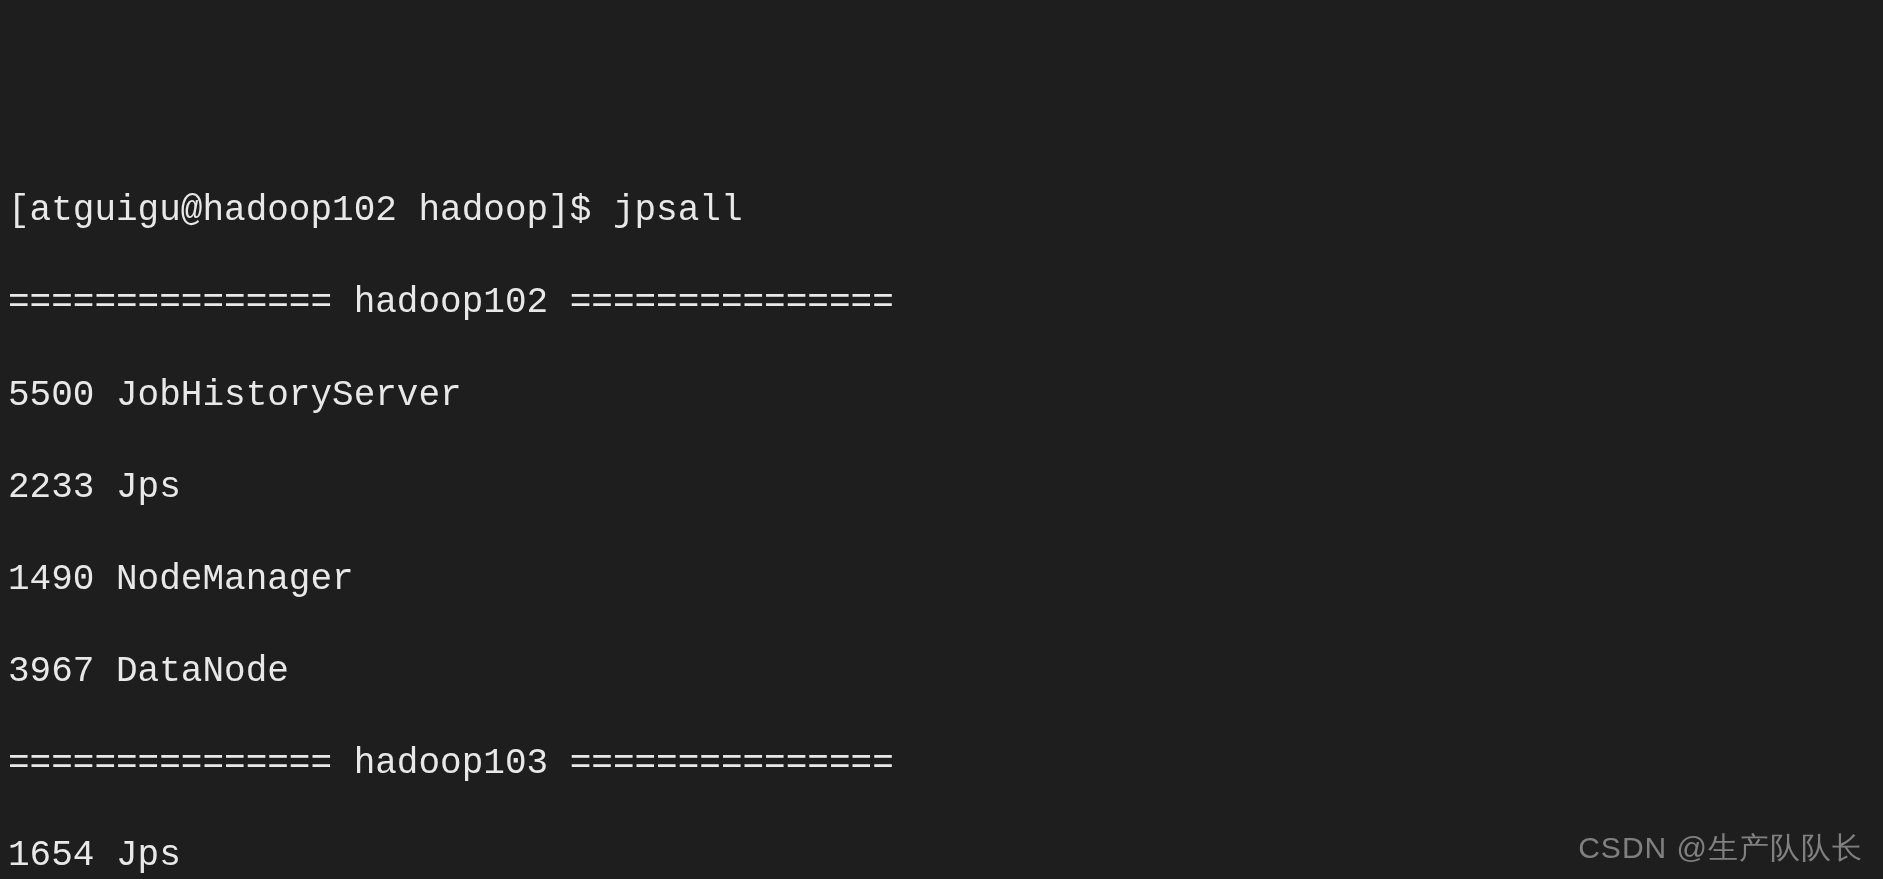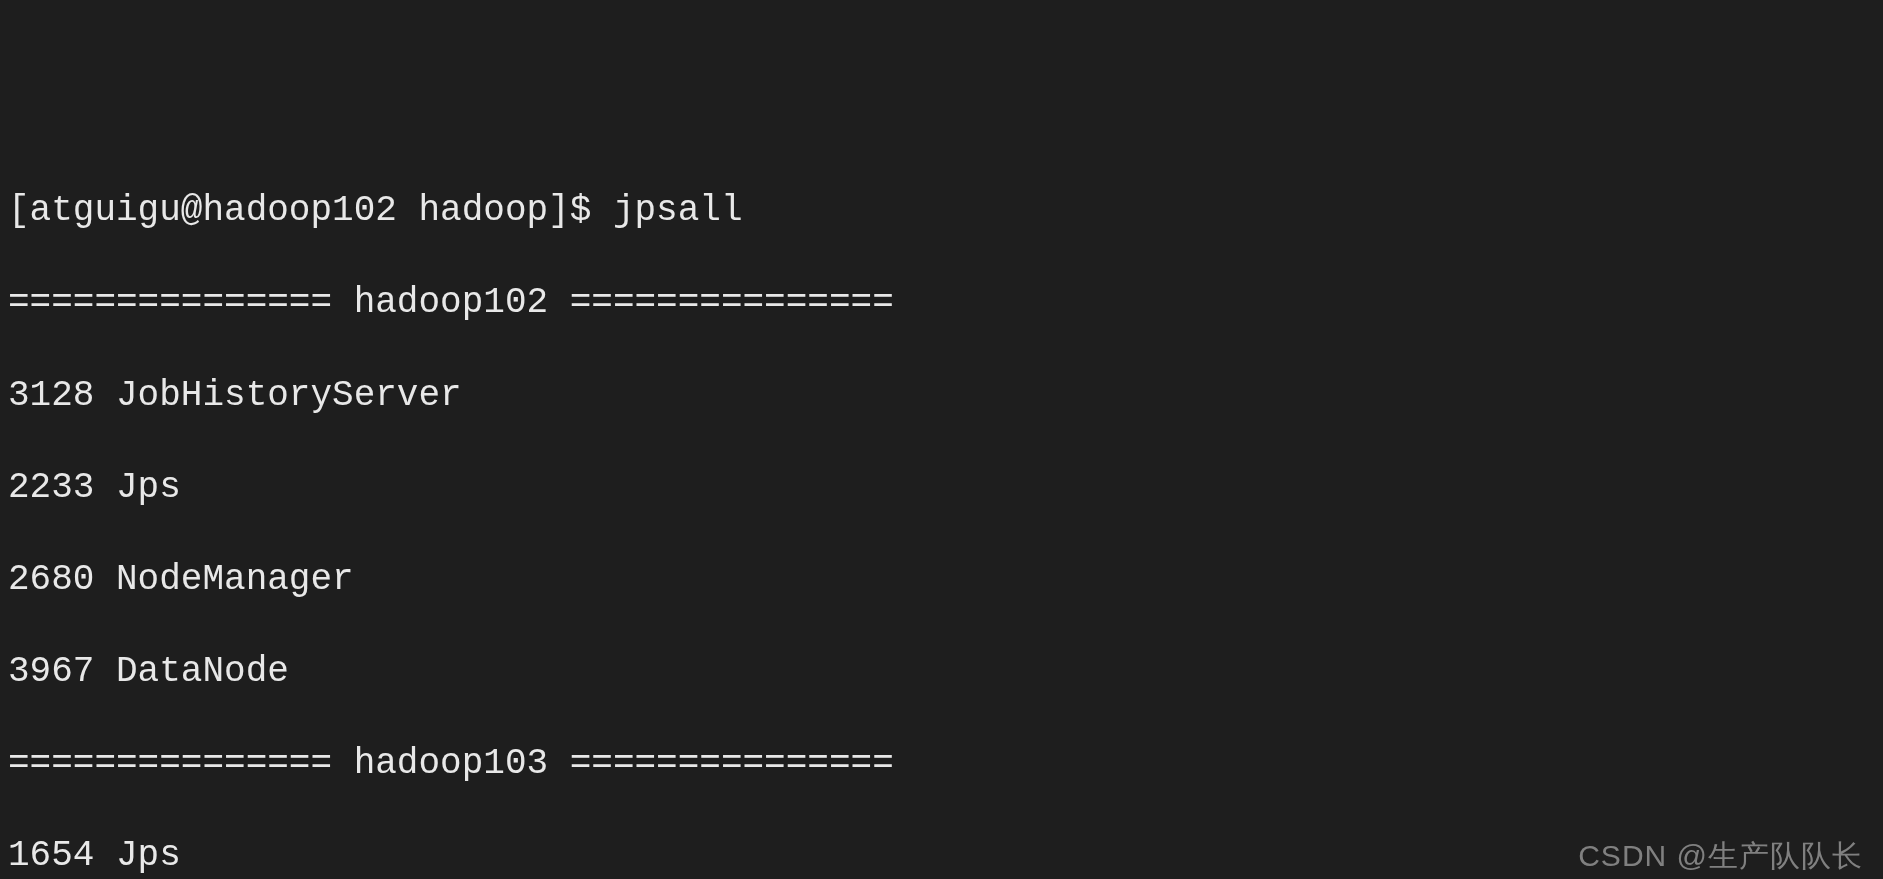--- a/index.html
+++ b/index.html
@@ -18,38 +18,38 @@
       height: 879px;
       white-space: pre;
       overflow: hidden;
       position: relative;
     }
     .terminal-line {
       display: block;
     }
     .watermark {
       position: absolute;
-      bottom: 4px;
+      bottom: 12px;
       right: 20px;
       color: rgba(210, 210, 210, 0.55);
       font-size: 30px;
       font-family: Arial, 'Microsoft YaHei', sans-serif;
       letter-spacing: 1px;
     }
   </style>
 </head>
 <body>
 
 
 
 <span class="terminal-line">[atguigu@hadoop102 hadoop]$ jpsall</span>
 <span class="terminal-line">=============== hadoop102 ===============</span>
-<span class="terminal-line">3128 JobHistoryServer</span>
+<span class="terminal-line">5500 JobHistoryServer</span>
 <span class="terminal-line">2233 Jps</span>
-<span class="terminal-line">2680 NodeManager</span>
+<span class="terminal-line">1490 NodeManager</span>
 <span class="terminal-line">3967 DataNode</span>
 <span class="terminal-line">=============== hadoop103 ===============</span>
 <span class="terminal-line">1654 Jps</span>
 
 
 
 
 
 
 

